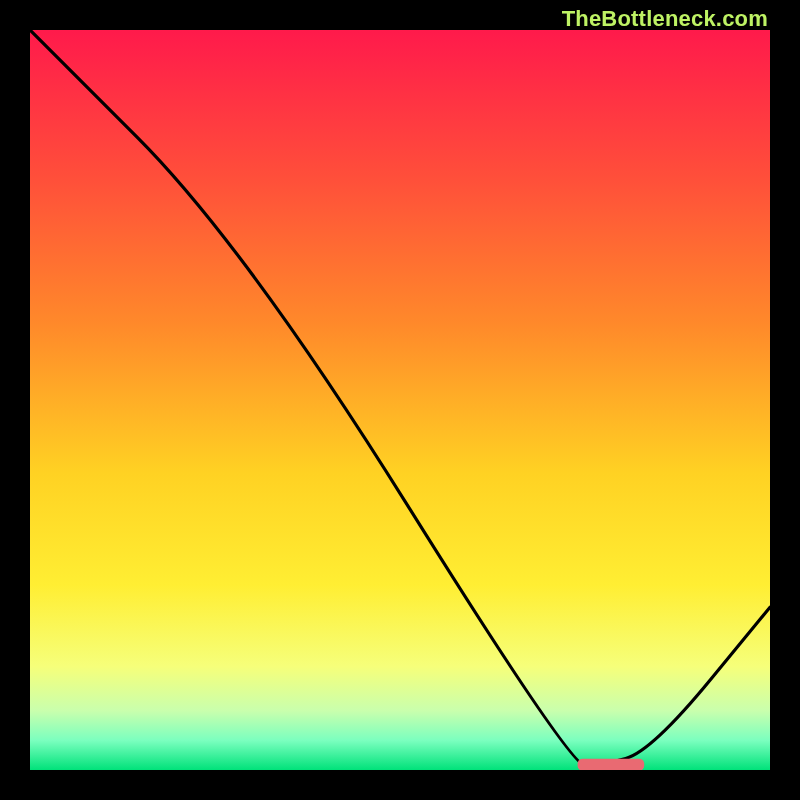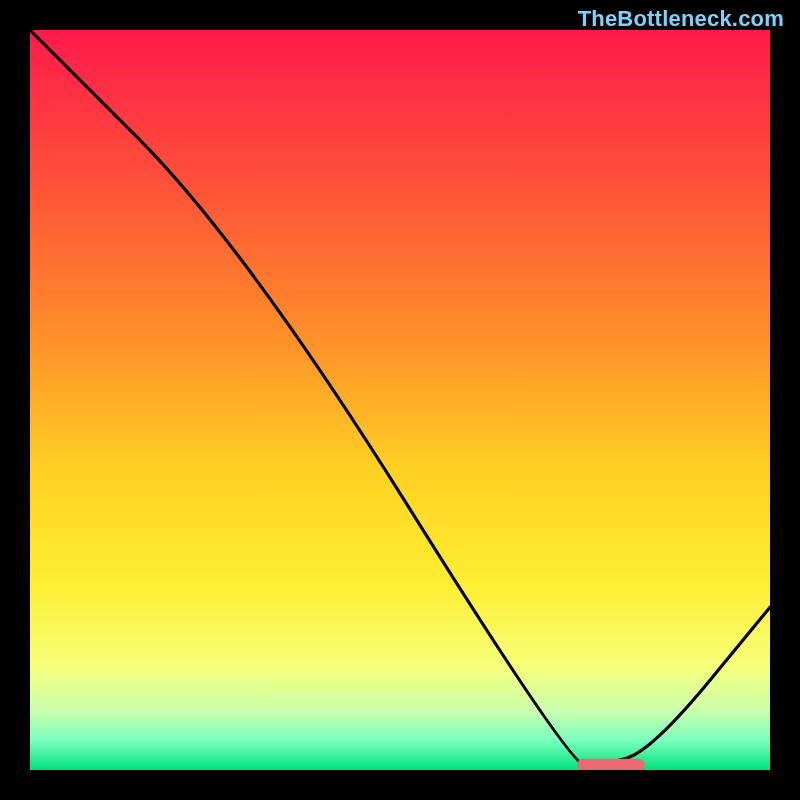--- a/index.html
+++ b/index.html
@@ -29,25 +29,25 @@
   .gradient-bg {
     position: absolute;
     left: 0;
     top: 0;
     width: 100%;
     height: 100%;
   }
   .attrib {
     position: absolute;
     top: 6px;
-    right: 16px;
+    right: 32px;
     font-family: Arial, Helvetica, sans-serif;
     font-size: 22px;
     font-weight: 600;
-    color: #7dd3fc;
+    color: #bef264;
     letter-spacing: 0.2px;
   }
   svg { display: block; }
 </style>
 </head>
 <body>
 
 <div class="frame">
 
   <div class="plot-area">

